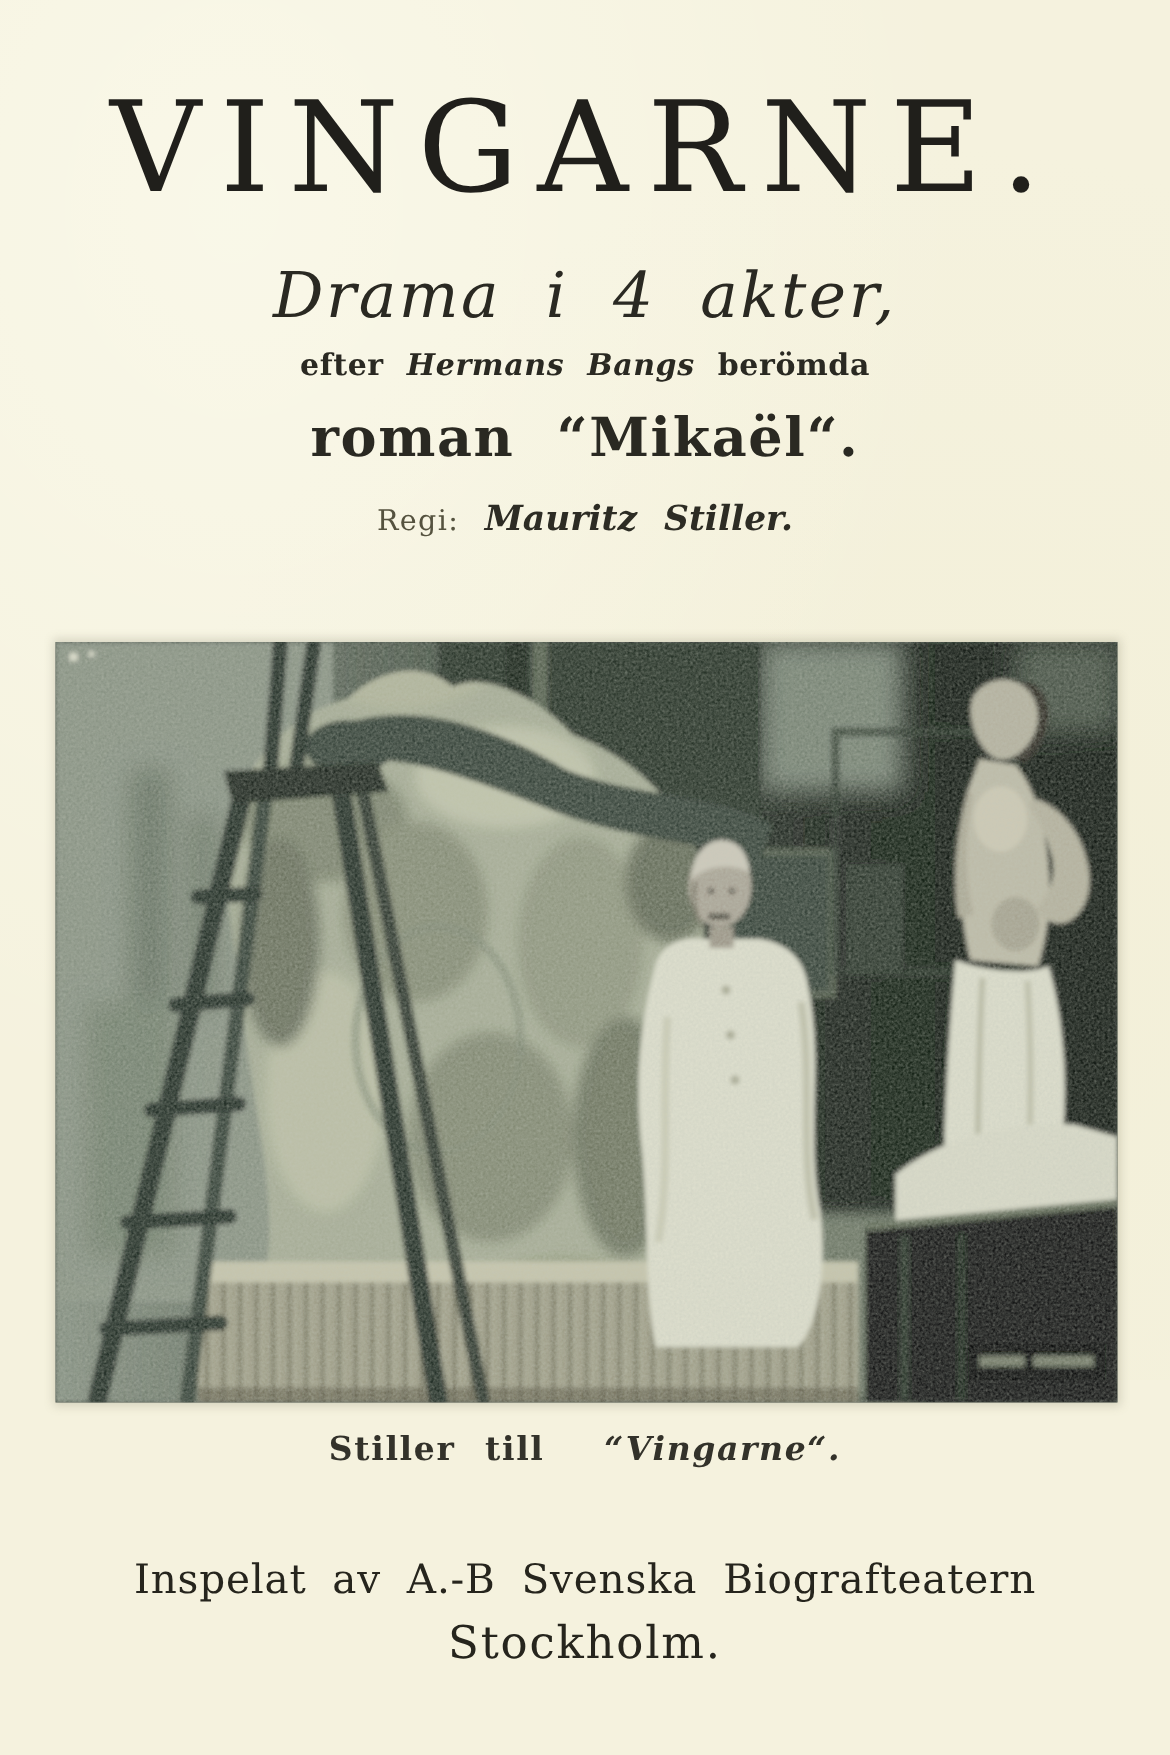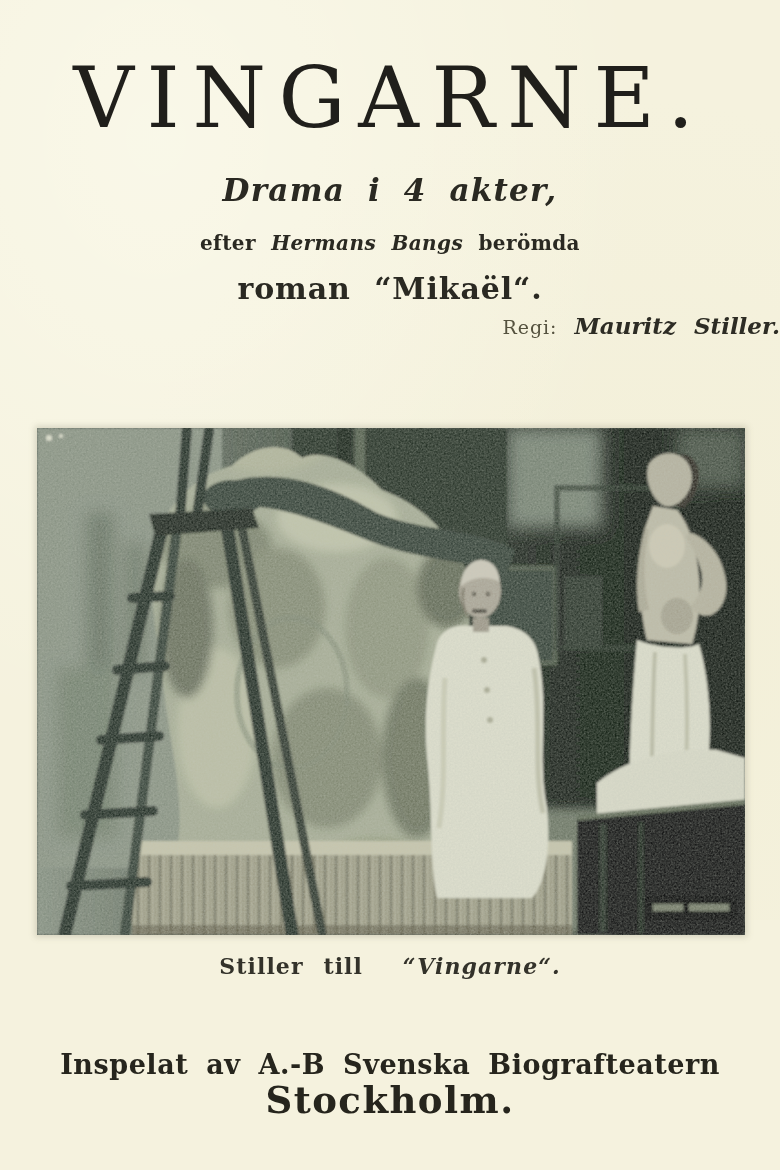--- a/index.html
+++ b/index.html
@@ -15,49 +15,49 @@
       radial-gradient(ellipse at 80% 70%, rgba(240,236,210,.5), rgba(240,236,210,0) 60%),
       #f5f2de;
     color:#23221c;
   }
   .line{position:absolute;left:0;width:780px;text-align:center;white-space:nowrap;}
   .title{
     top:52px;font-size:84px;line-height:1.1;font-weight:400;
     letter-spacing:.15em;color:#201f1b;
   }
   .drama{
-    top:172px;font-size:31px;font-weight:bold;font-style:italic;
+    top:172px;font-size:42px;font-weight:normal;font-style:italic;
     letter-spacing:.04em;word-spacing:.35em;color:#2a2922;
   }
   .efter{
     top:231px;font-size:20px;font-weight:bold;letter-spacing:.02em;
     word-spacing:.4em;color:#2a2922;
   }
   .efter .it{font-style:italic;}
   .roman{
-    top:271px;font-size:30px;font-weight:bold;letter-spacing:.03em;
+    top:271px;font-size:36px;font-weight:bold;letter-spacing:.03em;
     word-spacing:.4em;color:#2a2922;
   }
-  .regi{top:312px;font-size:22px;color:#3f3c33;word-spacing:.45em;text-align:right;}
+  .regi{top:332px;font-size:22px;color:#3f3c33;word-spacing:.45em;}
   .regi .lbl{font-size:19px;color:#55523f;letter-spacing:.05em;}
   .regi .name{font-weight:bold;font-style:italic;font-size:23px;color:#2d2c24;}
   .photo{
     position:absolute;left:37px;top:428px;width:708px;height:507px;
     background:#49524a;overflow:hidden;
     box-shadow:0 0 6px 2px rgba(120,115,90,.25);
   }
   .photo svg{display:block;width:708px;height:507px;}
   .caption{
     top:953px;font-size:22px;font-weight:bold;letter-spacing:.05em;
     word-spacing:.5em;color:#33322a;
   }
   .caption .it{font-style:italic;margin-left:20px;}
-  .footer1{top:1038px;font-size:27px;font-weight:bold;word-spacing:.3em;
-    letter-spacing:.02em;color:#26251d;margin-top:11px;}
-  .footer2{top:1078px;font-size:37px;font-weight:bold;letter-spacing:.04em;color:#26251d;}
+  .footer1{top:1038px;font-size:27px;font-weight:normal;word-spacing:.3em;
+    letter-spacing:.02em;color:#26251d;}
+  .footer2{top:1078px;font-size:30px;font-weight:normal;letter-spacing:.04em;color:#26251d;}
 </style>
 </head>
 <body>
 
 <div class="poster">
 
   <div class="line title">VINGARNE.</div>
 
   <div class="line drama">Drama i 4 akter,</div>
 

